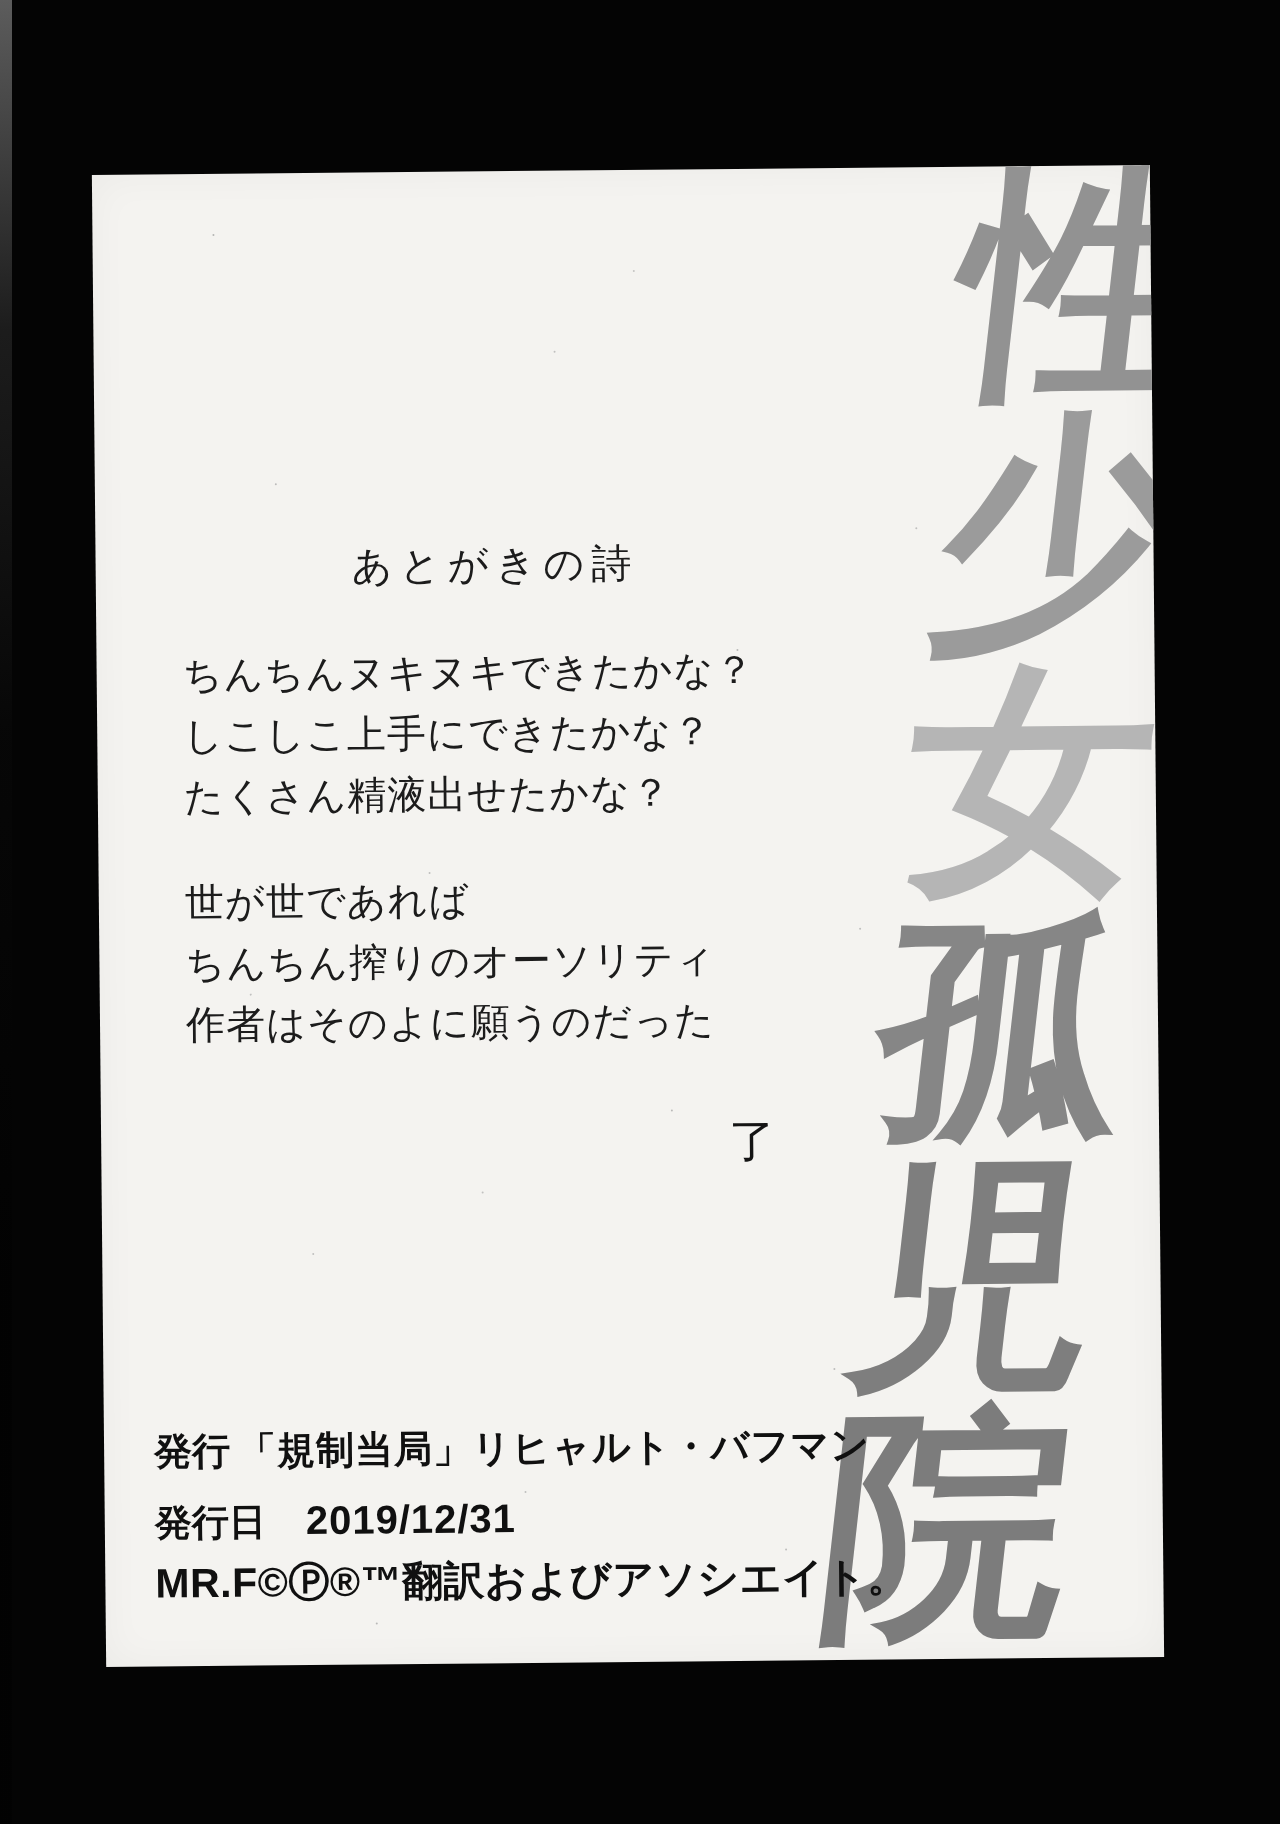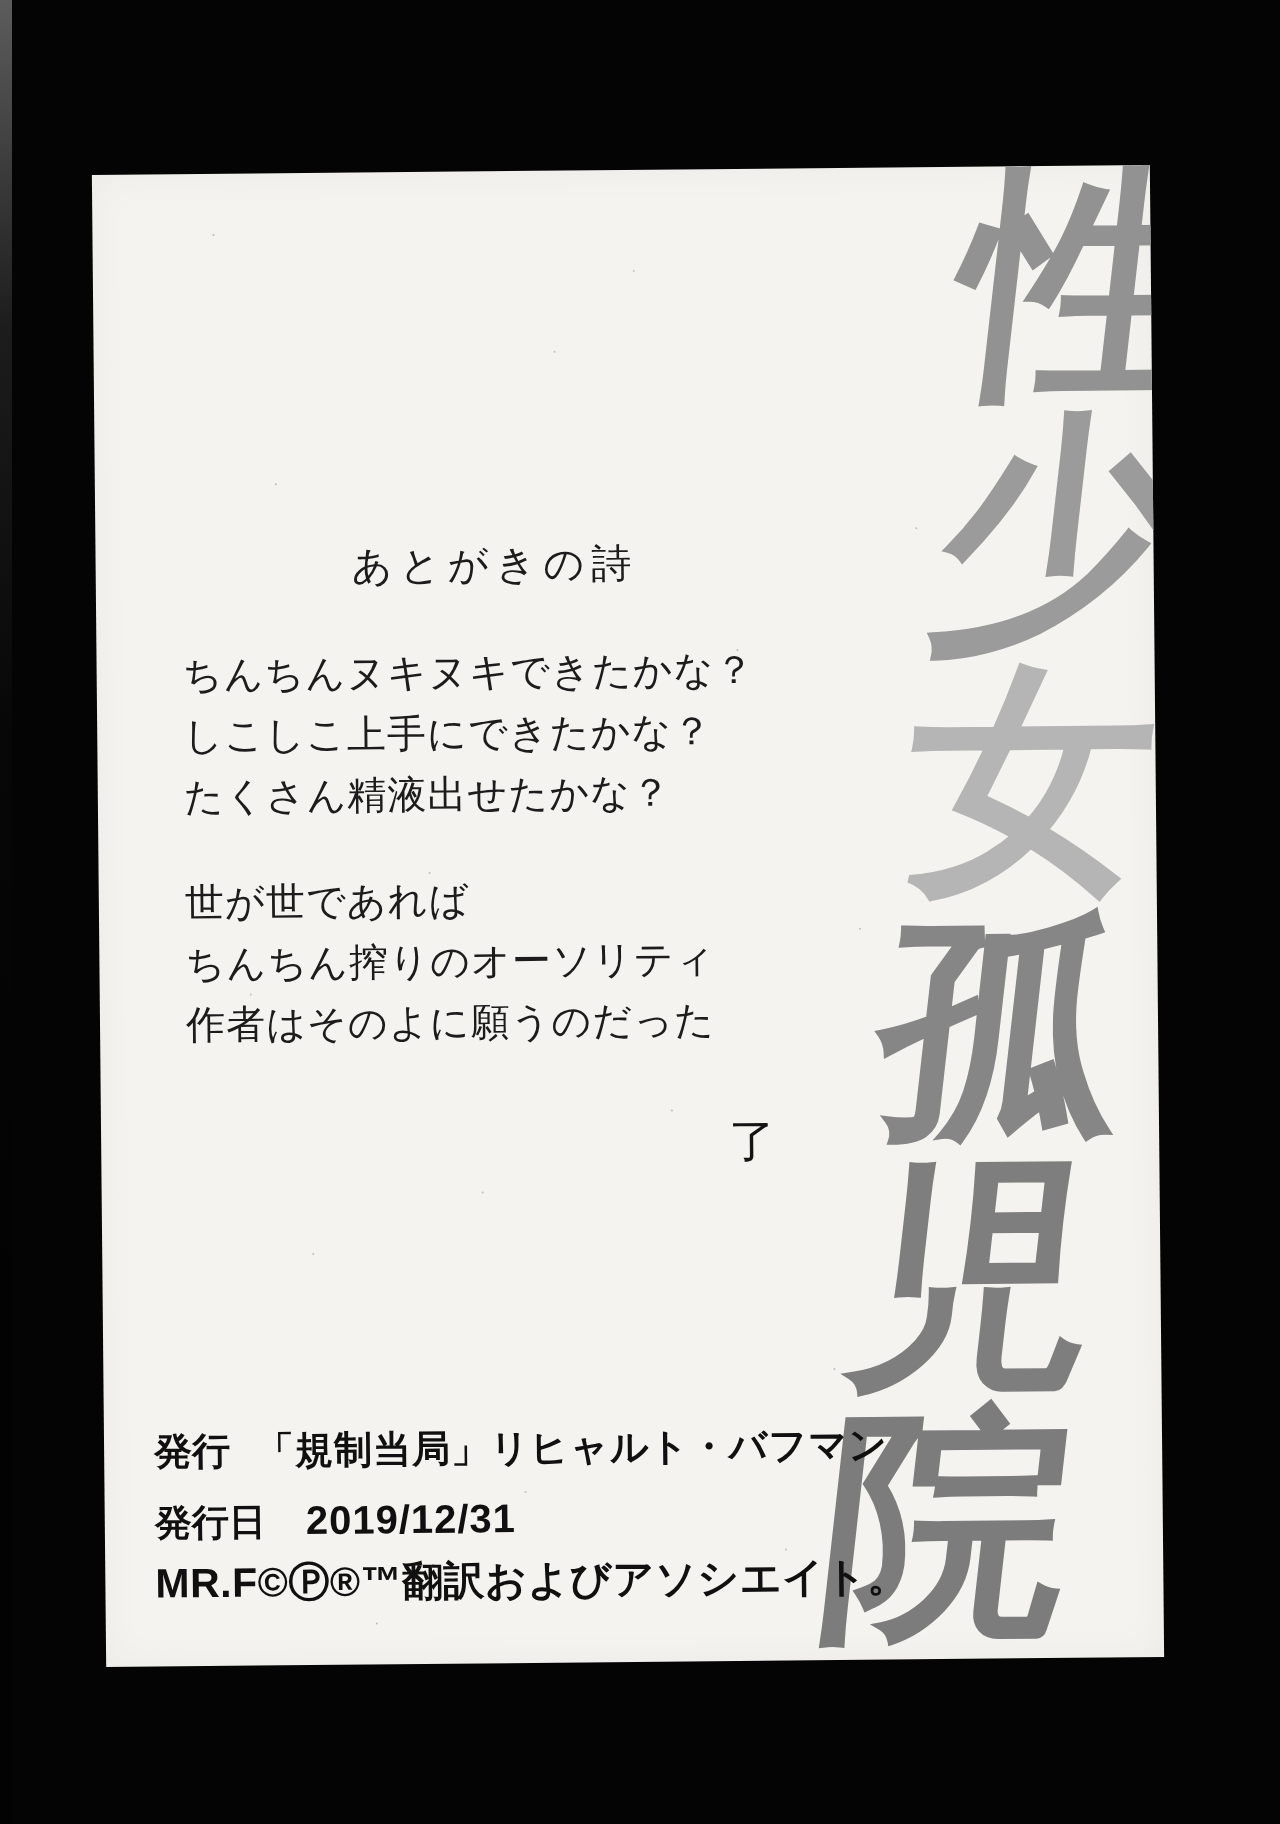--- a/index.html
+++ b/index.html
@@ -72,21 +72,21 @@
     font-size:46px; color:#141414;
   }
 
   
   .colophon p {
     position:absolute; left:50px; margin:0;
     font-family:"Liberation Sans", sans-serif;
     font-weight:700; color:#101010; white-space:nowrap;
   }
   .row-publisher { top:1252px; font-size:38px; }
-  .row-publisher .label { margin-right:26px; }
+  .row-publisher .label { margin-right:8px; }
   .row-publisher .value { font-family:"DejaVu Serif", serif; letter-spacing:1px; }
   .row-date { top:1324px; font-size:37px; }
   .row-date .label { margin-right:40px; }
   .row-date .value { font-size:40px; letter-spacing:1px; }
   .row-credit { top:1382px; font-size:41px; letter-spacing:0.5px; }
 </style>
 </head>
 <body>
 
 <div class="edge-artifact"></div>

